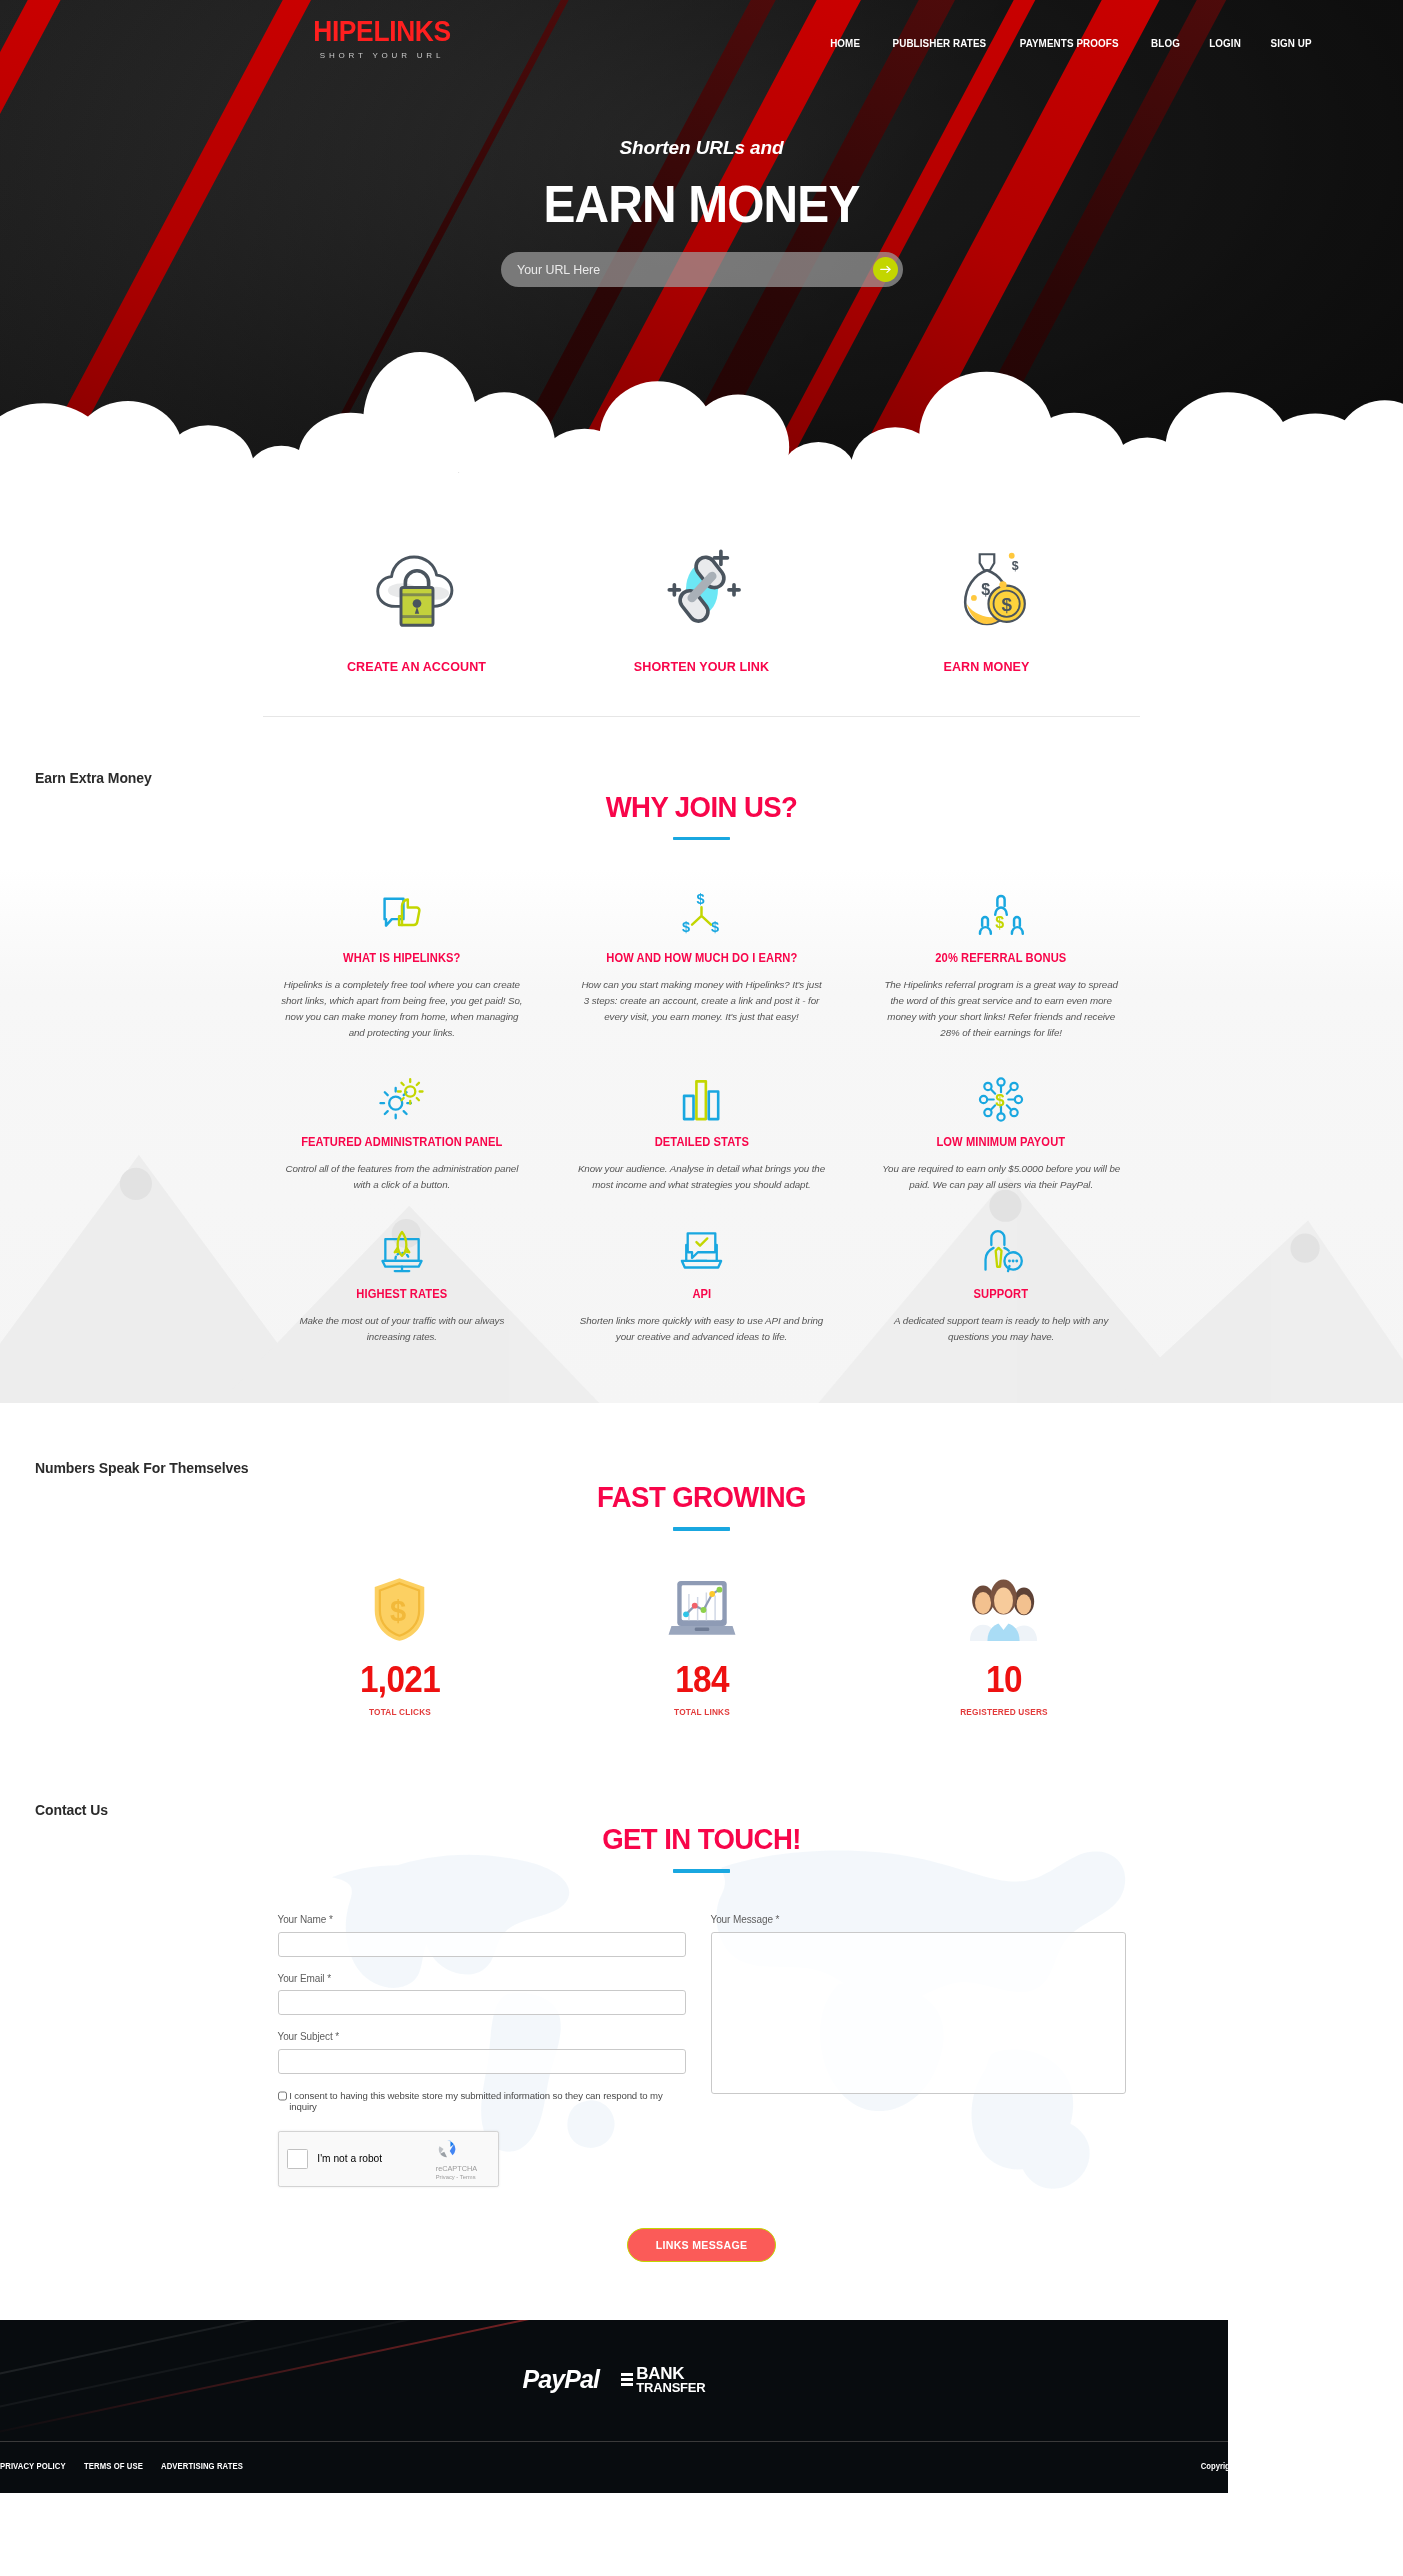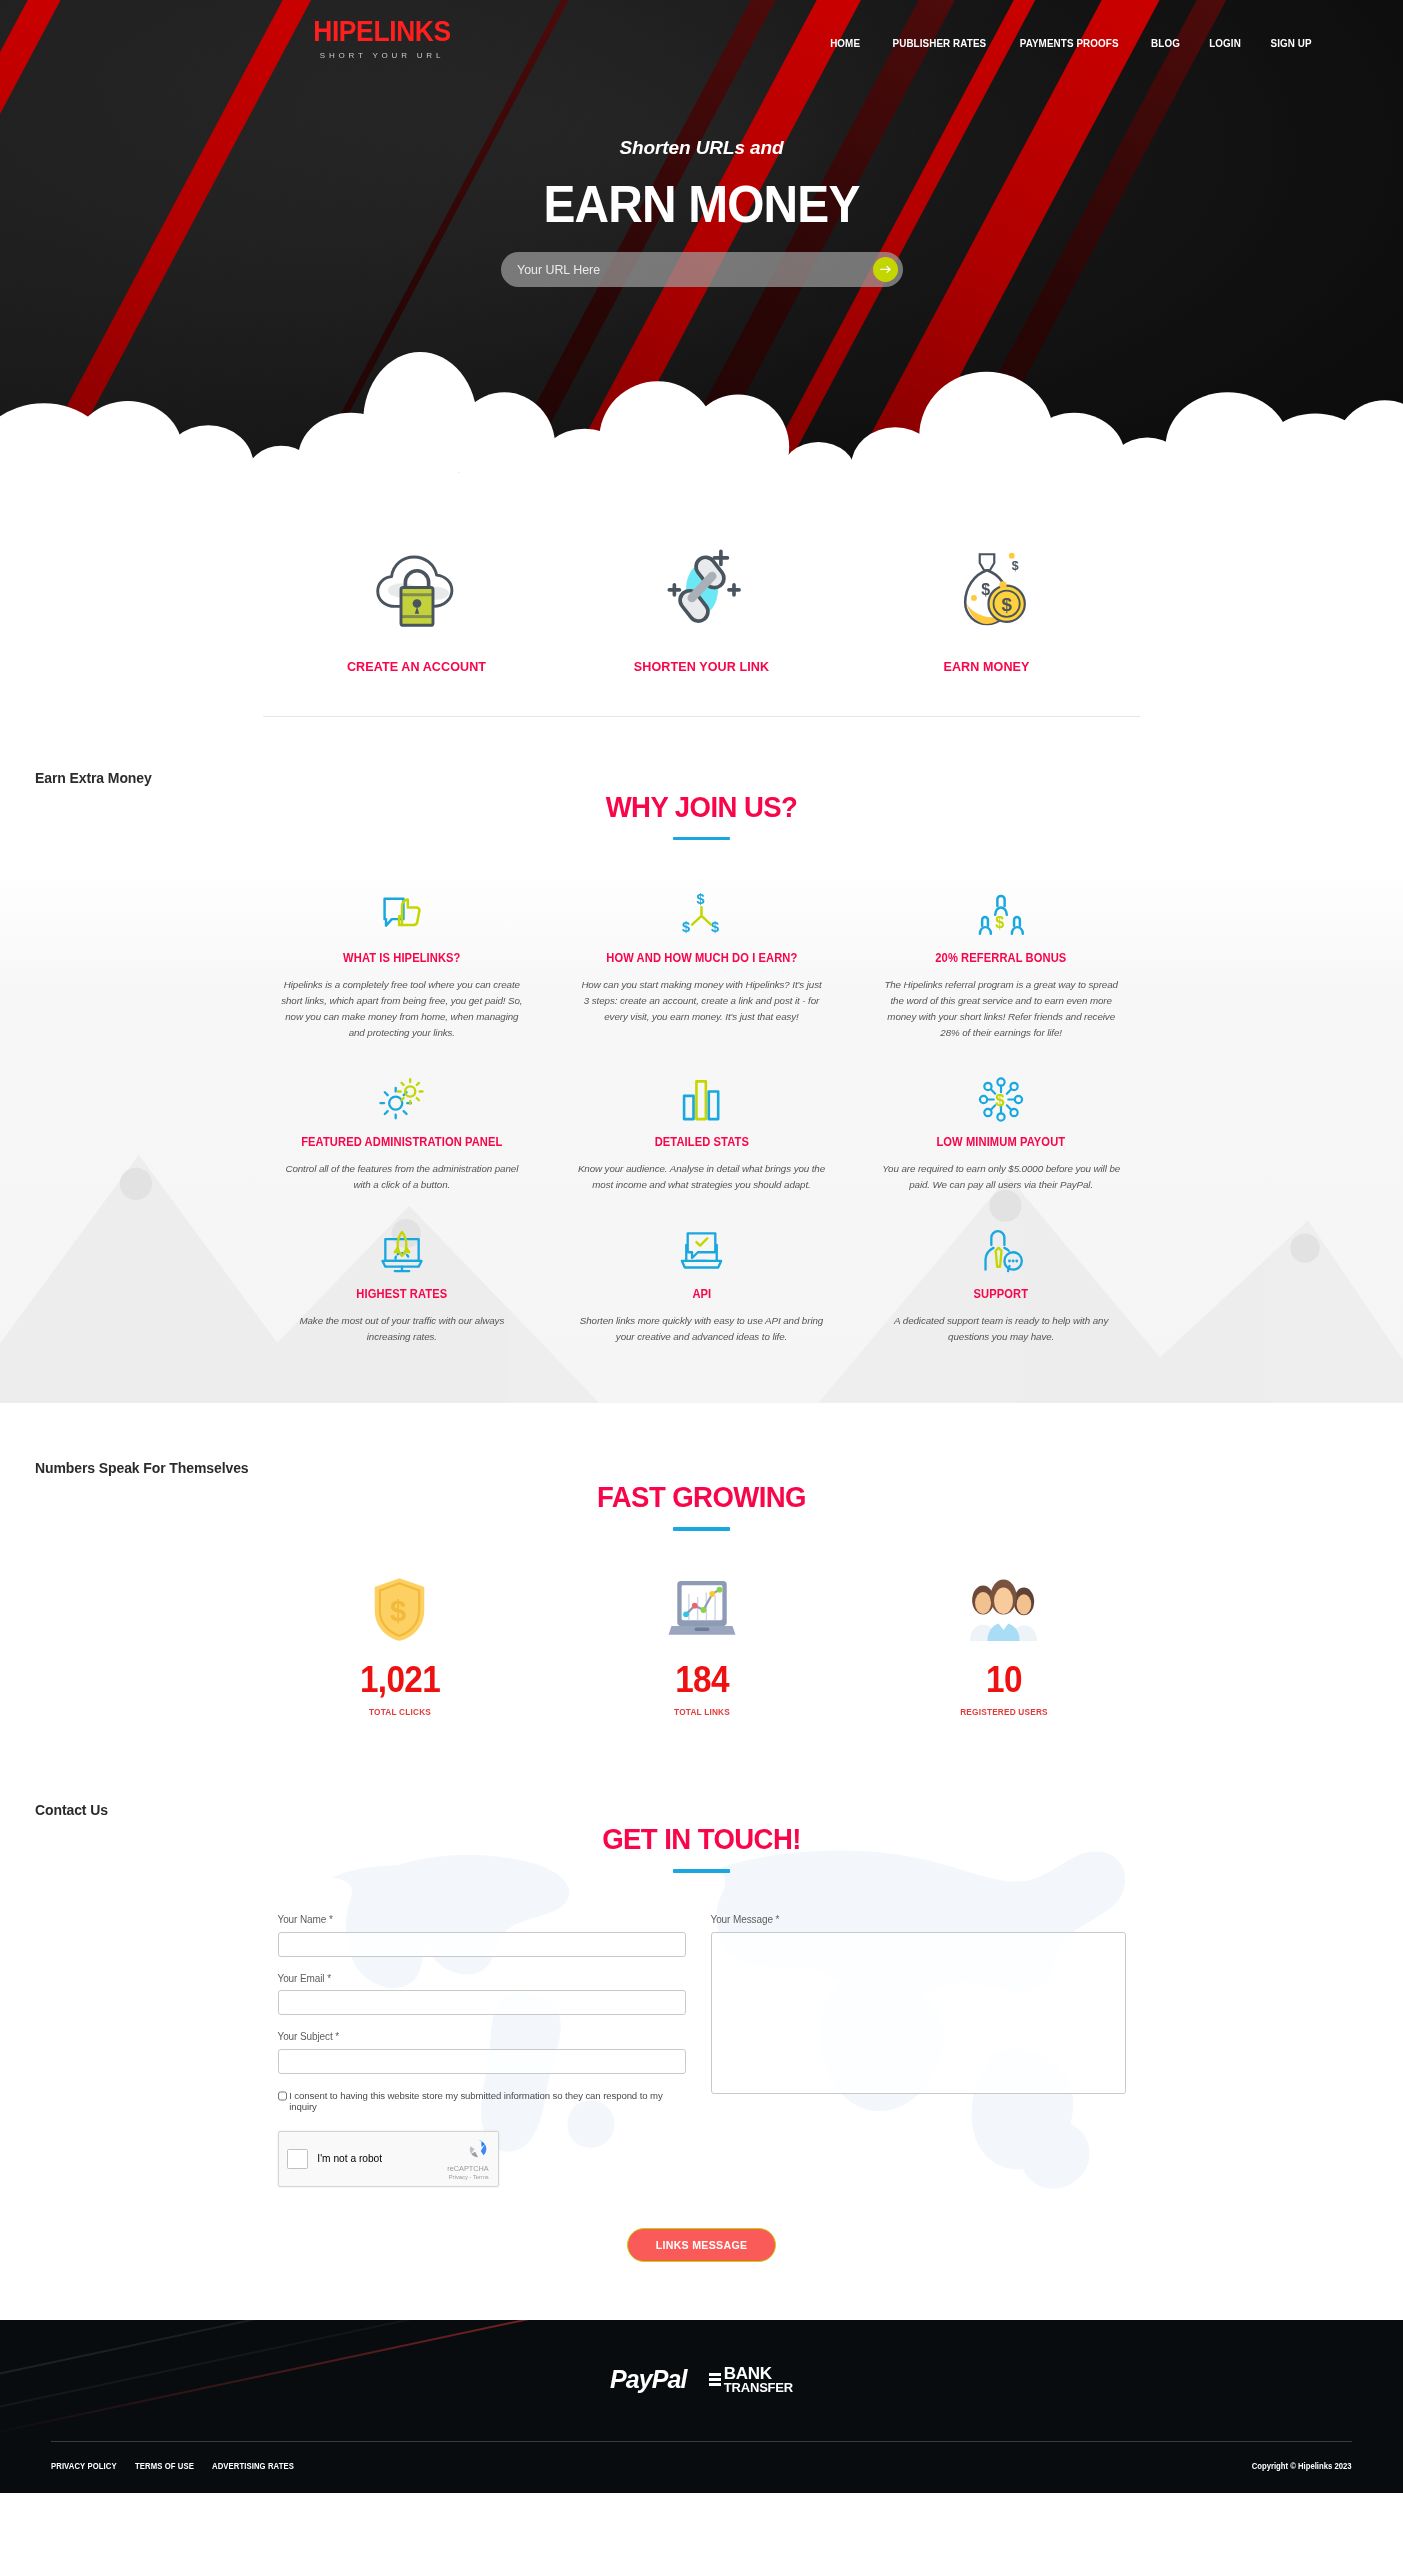--- a/index.html
+++ b/index.html
@@ -232,36 +232,36 @@
     margin-top: 19px; width: 221px; height: 56px;
     background: #f9f9f9; border: 0.7px solid #d3d3d3; border-radius: 2.2px;
     display: flex; align-items: center; padding: 0 8.8px;
     box-shadow: 0 0 2.9px rgba(0,0,0,.08);
   }
   .rc-box {
     width: 20.5px; height: 20.5px; border: 1.5px solid #c1c1c1;
     background:#fff; border-radius: 1.5px; margin-right: 9.5px;
   }
   .rc-text { font-size: 10.2px; color: #000; flex:1; }
-  .rc-brand { text-align:right; width: 53px; }
+  .rc-brand { text-align:left; width: 53px; }
   .rc-brand-name { font-size: 7.3px; color: #9a9a9a; margin-top: 2.2px; }
   .rc-brand-legal { font-size: 5.8px; color: #9a9a9a; margin-top: 0.7px; }
 
   .send-wrap { width: 100%; text-align:center; margin-top: 41px; }
   .send-btn {
     background: #fb5b58; border: 0.7px solid #c3d600;
     color:#fff; font-size: 10.6px; font-weight: 700;
     padding: 10.2px 28px; border-radius: 20.5px; cursor: pointer;
     letter-spacing: 0.3px;
     font-family: "Liberation Sans Narrow", "Liberation Sans", sans-serif;
   }
 
   
   .footer {
-    position: relative; width: 1403px; background: #080c0f;
+    position: relative; width: 1228px; background: #080c0f;
     overflow: hidden; padding: 0;
   }
   .footer-stripes { position:absolute; inset:0; pointer-events:none; }
   .fstripe {
     position:absolute; left:-219px; width: 1900px; height: 2.2px;
     transform-origin: left center; transform: rotate(-12deg);
   }
   .footer-inner { position:relative; z-index:3; }
   .pay-row {
     display:flex; justify-content:center; align-items:center; gap: 22px;

